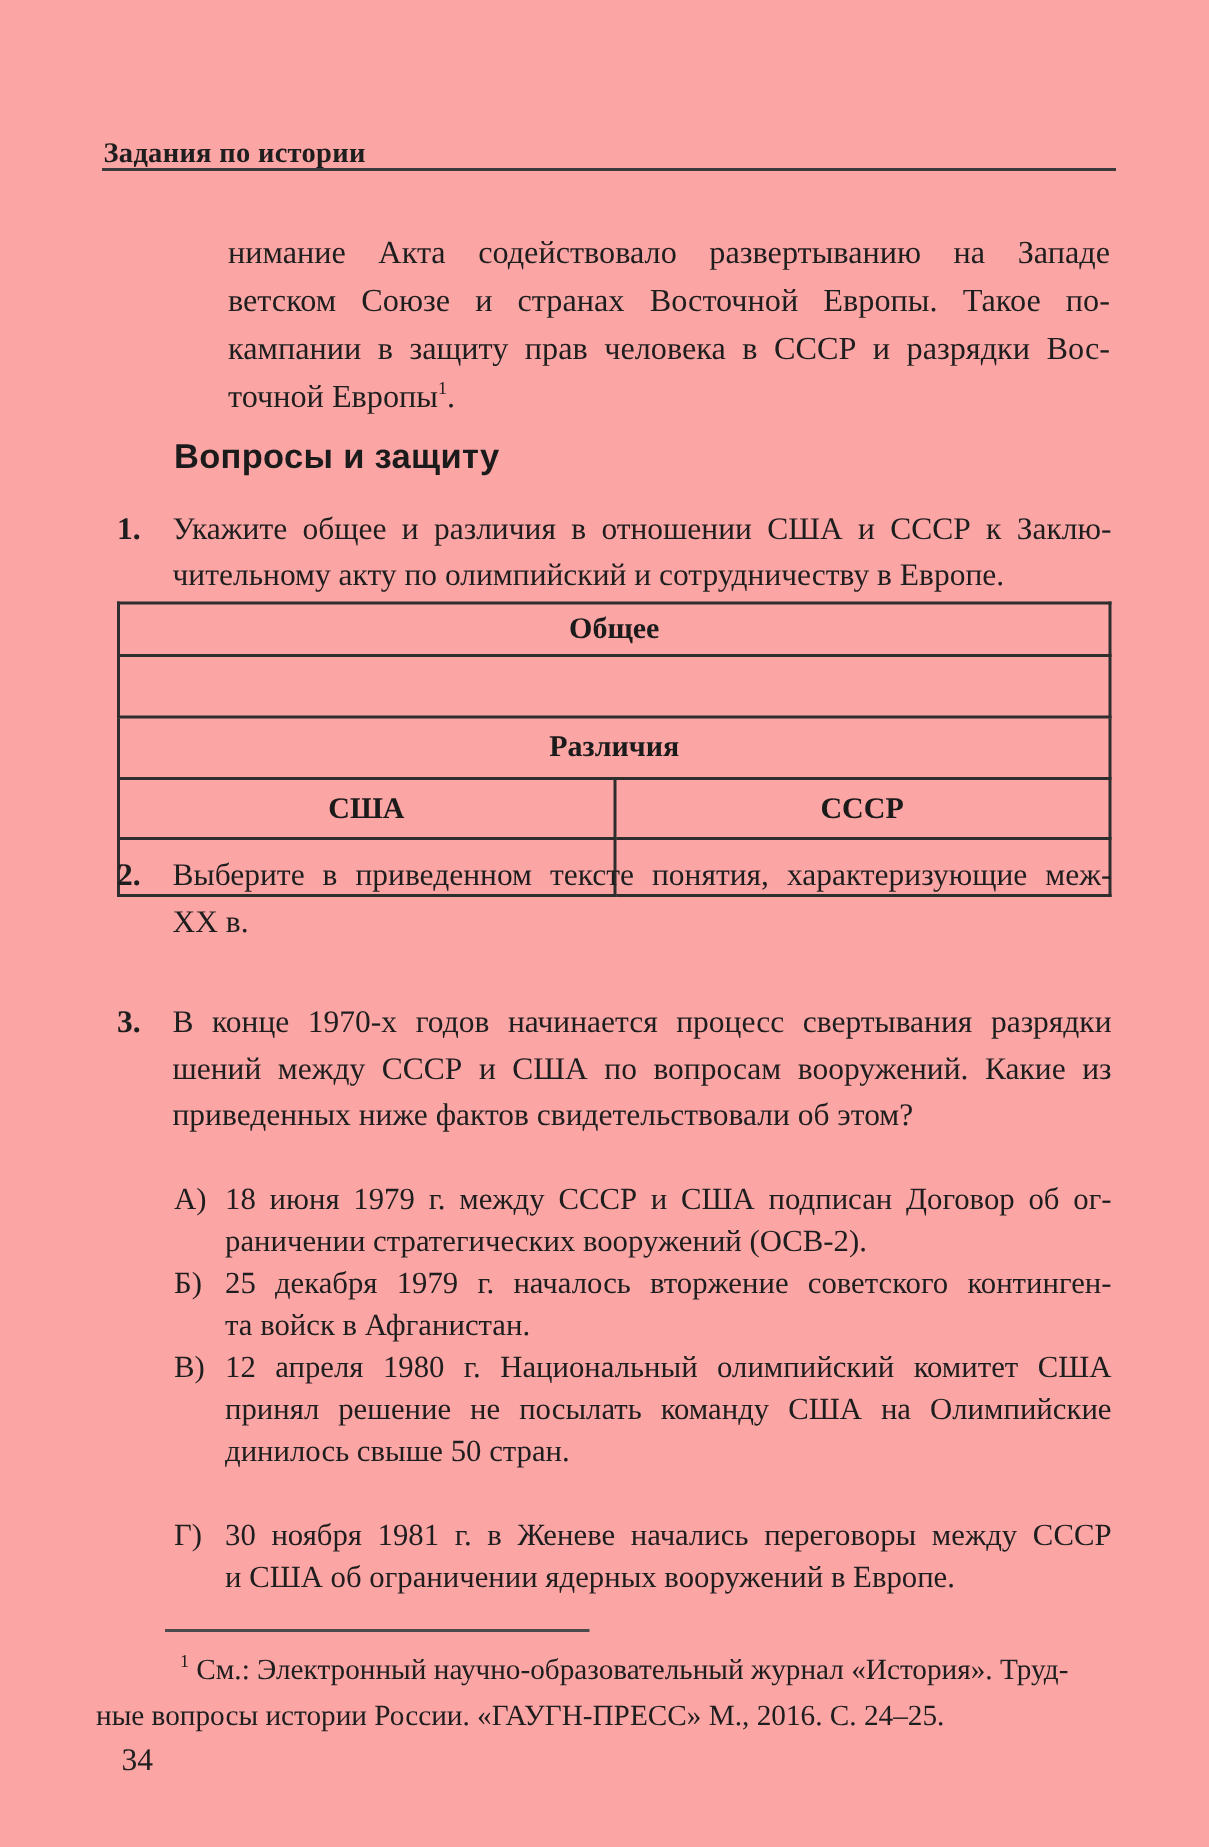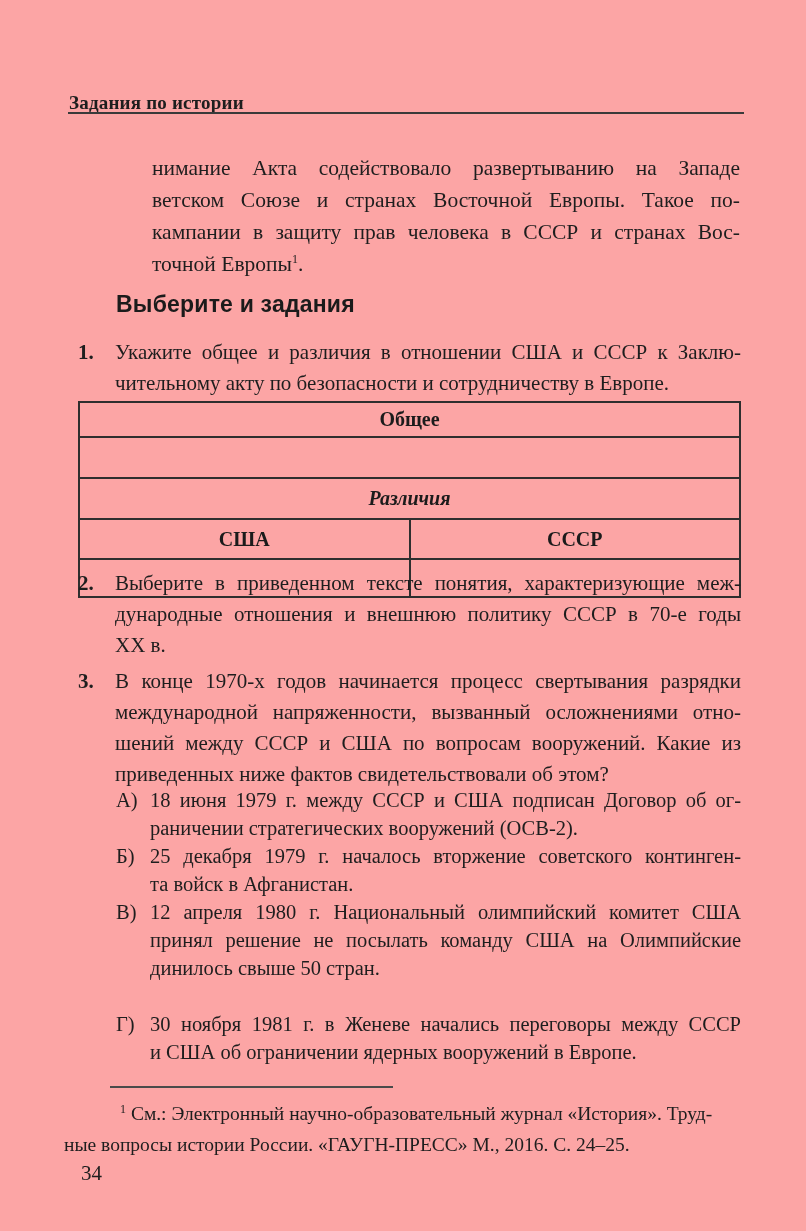--- a/index.html
+++ b/index.html
@@ -53,21 +53,21 @@
     border-collapse:collapse;table-layout:fixed;
   }
   .fill-table td{
     border:2px solid #2e2e2e;
     text-align:center;vertical-align:middle;
     font-size:20px;font-weight:bold;color:#1b1b1b;
     padding:4px;
   }
   td.h-common{height:25px;}
   td.h-empty1{height:31px;}
-  td.h-diff{height:31px;font-style:italic;}
+  td.h-diff{height:31px;}
   td.h-cols{height:30px;text-align:center;}
   td.h-empty2{height:28px;}
   
   .opt{
     position:absolute;left:150px;width:591px;
     font-size:20.5px;line-height:28px;
   }
   .opt .num{position:absolute;left:-34px;top:0;}
   #optA{top:786px;}
   #optB{top:842px;}
@@ -93,30 +93,30 @@
 <body>
 
 <div class="page">
 
   <div class="running-header">Задания по истории</div>
   <div class="header-rule"></div>
 
   <div class="intro">
     <div class="tl j">нимание Акта содействовало развертыванию на Западе</div>
     <div class="tl j">ветском Союзе и странах Восточной Европы. Такое по-</div>
-    <div class="tl j">кампании в защиту прав человека в СССР и странах Вос-</div>
+    <div class="tl j">кампании в защиту прав человека в СССР и разрядки Вос-</div>
     <div class="tl"><span>точной Европы</span><sup>1</sup><span>.</span></div>
   </div>
 
-  <div class="section-heading">Выберите и задания</div>
+  <div class="section-heading">Вопросы и защиту</div>
 
   <div class="item" id="q1">
     <span class="num">1.</span>
     <div class="tl j">Укажите общее и различия в отношении США и СССР к Заклю-</div>
-    <div class="tl">чительному акту по безопасности и сотрудничеству в Европе.</div>
+    <div class="tl">чительному акту по олимпийский и сотрудничеству в Европе.</div>
   </div>
 
   <table class="fill-table">
     <tbody>
         <tr>
       <td class="h-common" colspan="2">Общее</td>
     </tr>
     <tr>
       <td class="h-empty1" colspan="2"></td>
     </tr>
@@ -130,28 +130,26 @@
     <tr>
       <td class="h-empty2"></td>
       <td class="h-empty2"></td>
     </tr>
   </tbody>
     </table>
 
   <div class="item" id="q2">
     <span class="num">2.</span>
     <div class="tl j">Выберите в приведенном тексте понятия, характеризующие меж-</div>
-    <div class="tl j">дународные отношения и внешнюю политику СССР в 70-е годы</div>
     <div class="tl">XX в.</div>
   </div>
 
   <div class="item" id="q3">
     <span class="num">3.</span>
     <div class="tl j">В конце 1970-х годов начинается процесс свертывания разрядки</div>
-    <div class="tl j">международной напряженности, вызванный осложнениями отно-</div>
     <div class="tl j">шений между СССР и США по вопросам вооружений. Какие из</div>
     <div class="tl">приведенных ниже фактов свидетельствовали об этом?</div>
   </div>
 
   <div class="opt" id="optA">
     <span class="num">А)</span>
     <div class="tl j">18 июня 1979 г. между СССР и США подписан Договор об ог-</div>
     <div class="tl">раничении стратегических вооружений (ОСВ-2).</div>
   </div>
 

